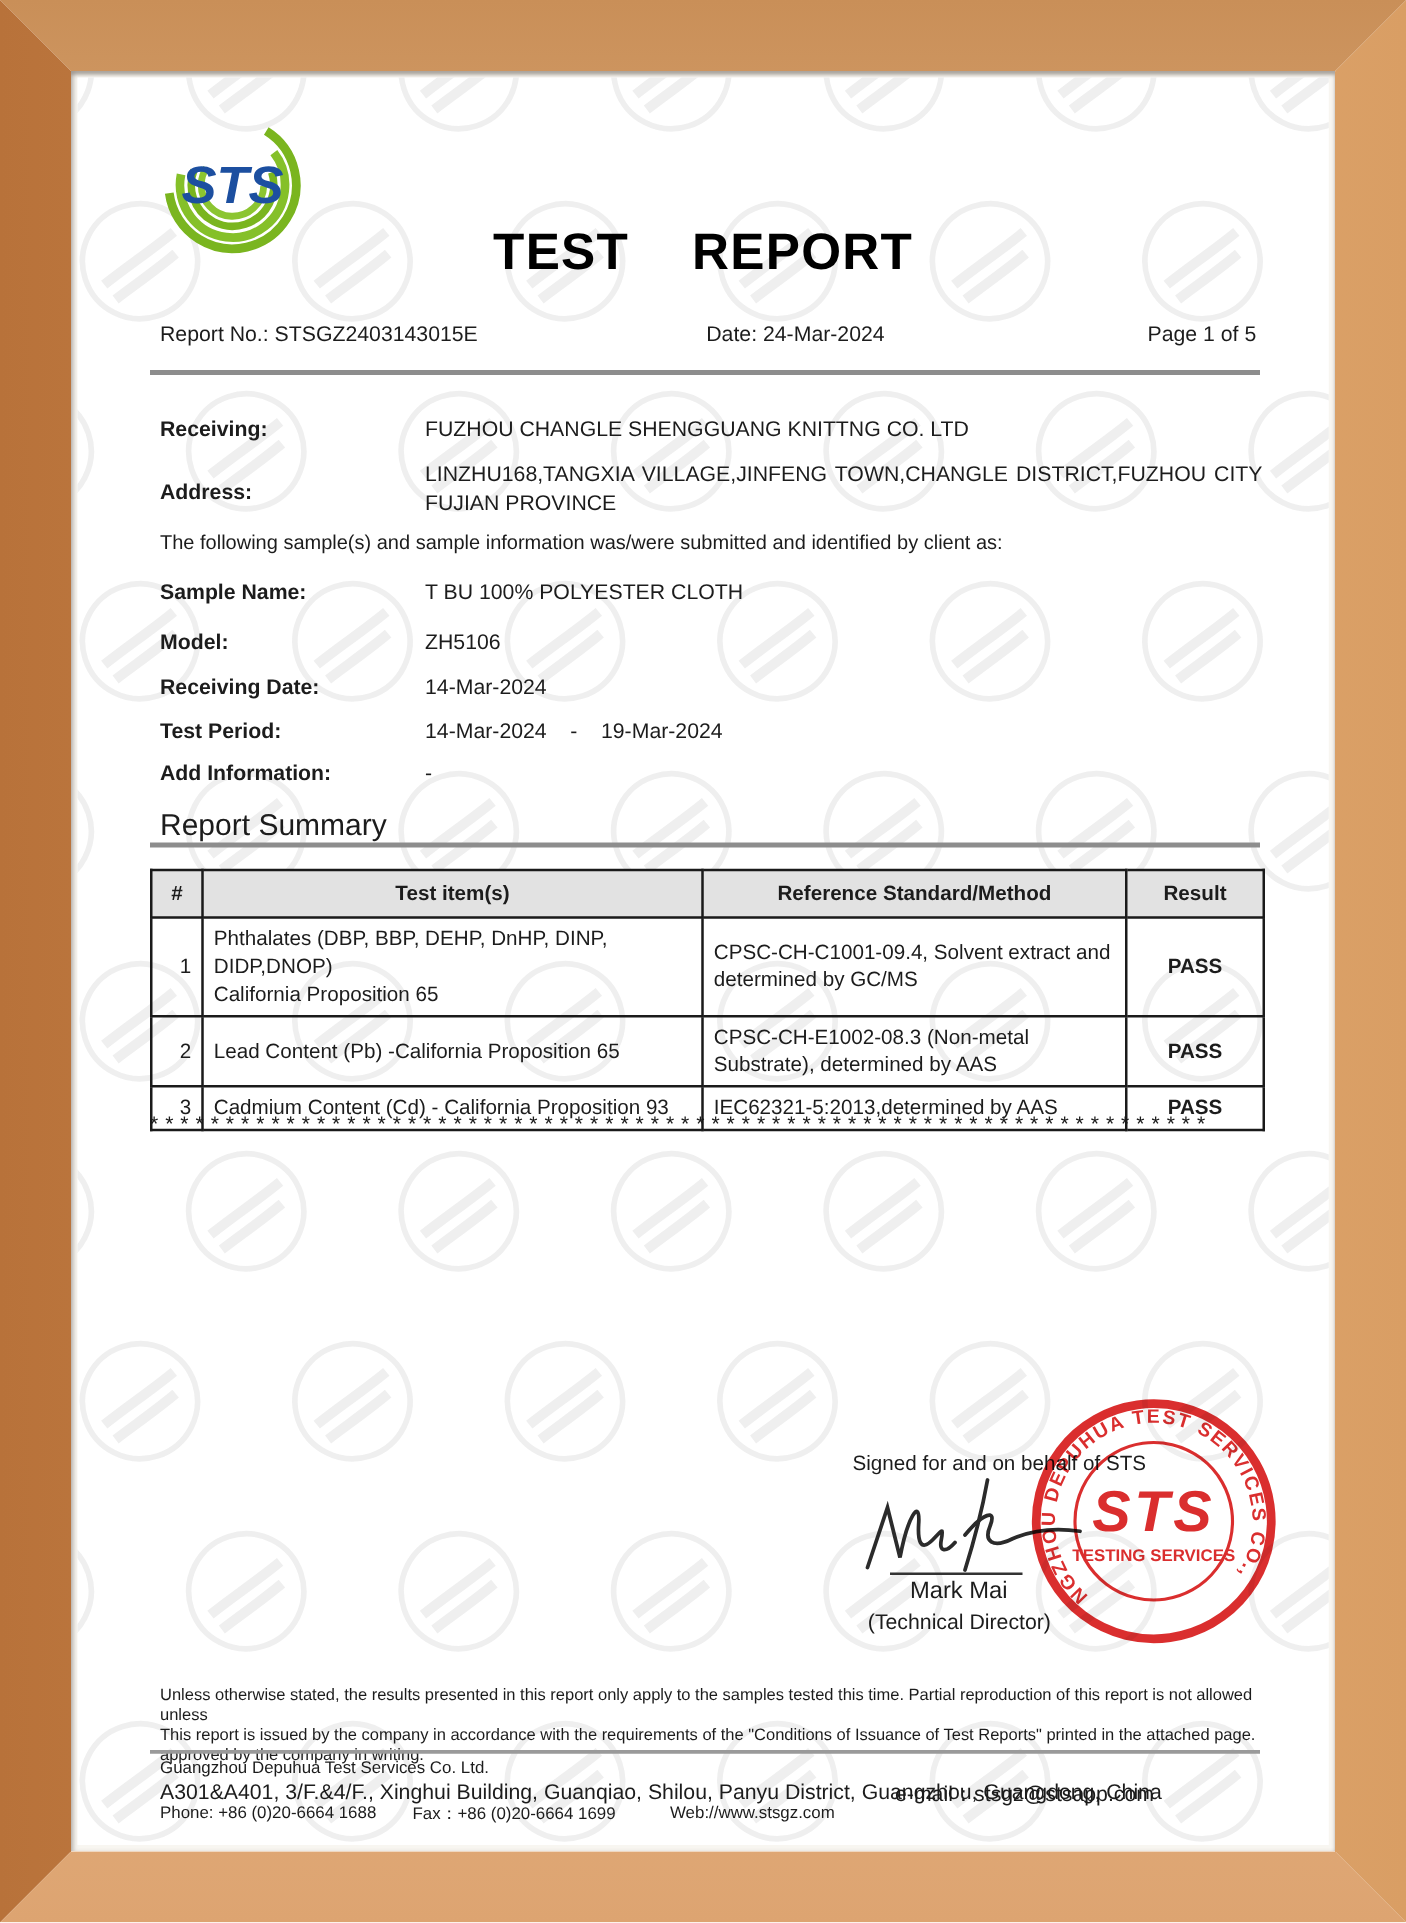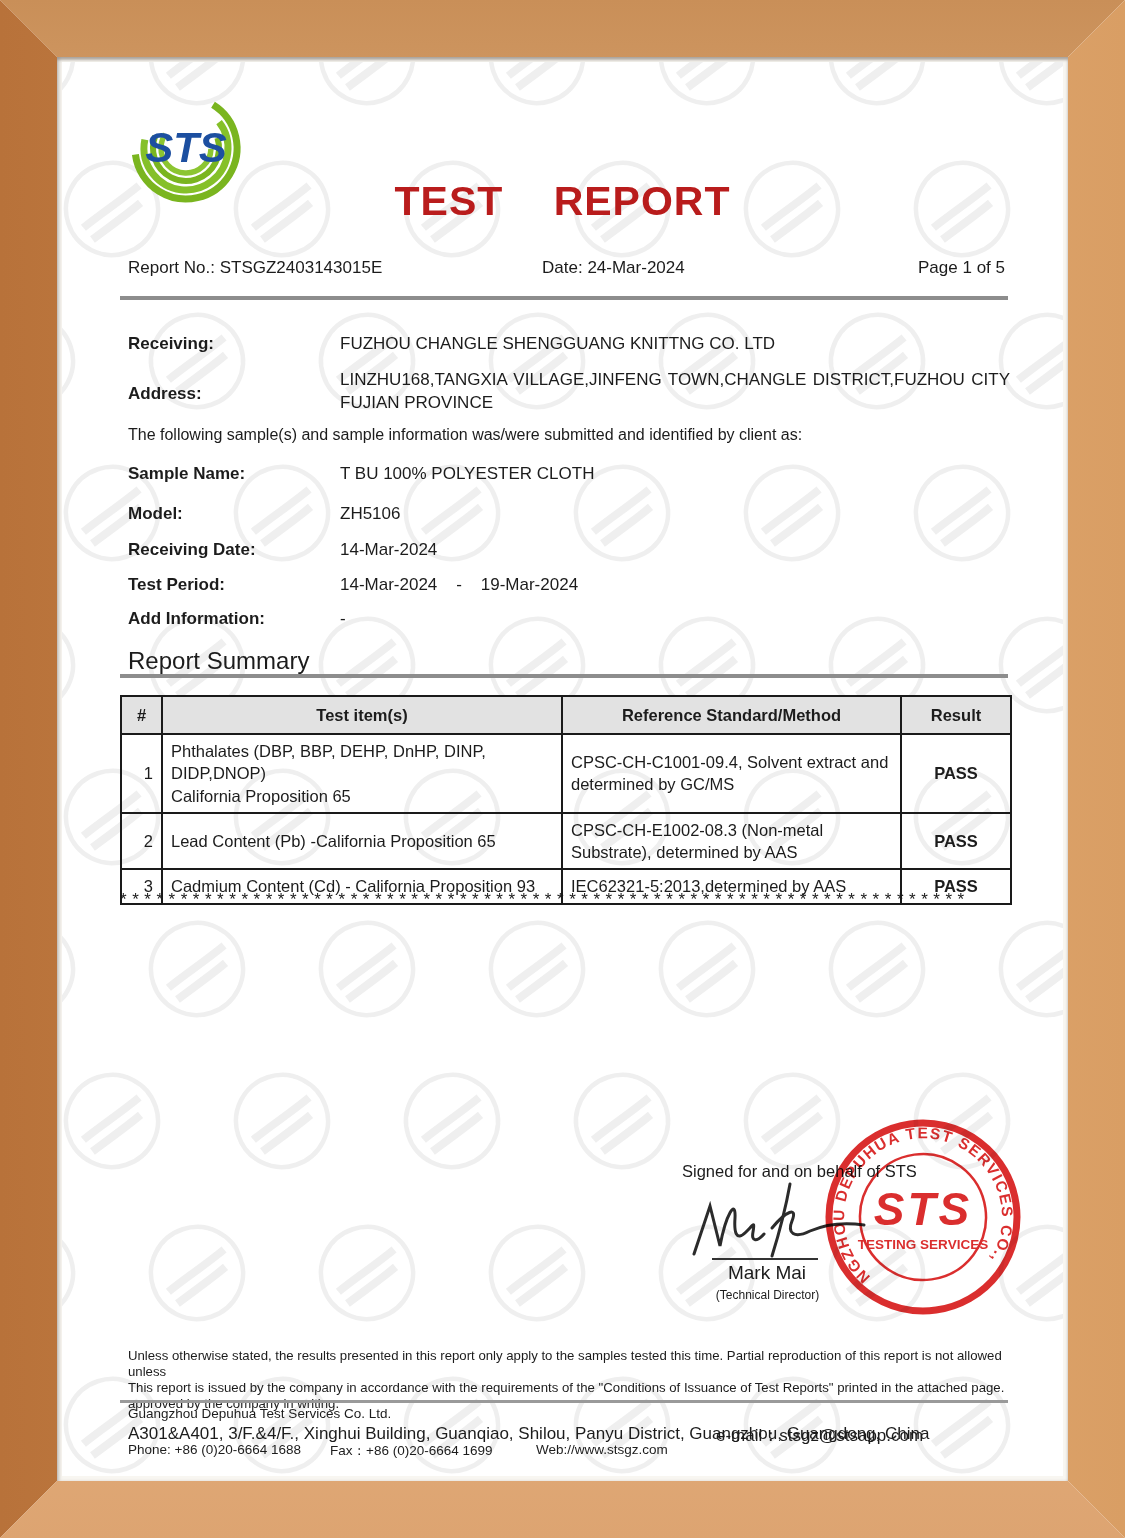--- a/index.html
+++ b/index.html
@@ -16,24 +16,24 @@
   .band-bottom{clip-path:polygon(0 1538px,57px 1481px,1068px 1481px,1125px 1538px);
     background:linear-gradient(to top,#dda471 0%,#f1cba1 60%,#f6d7b2 100%);}
   .mat{position:absolute;left:57px;top:57px;right:57px;bottom:57px;background:#f8f6f1;
        box-shadow:inset 0 3px 3px rgba(90,80,70,.45), inset 3px 0 3px rgba(90,80,70,.18);}
   .doc{position:absolute;left:62px;top:62px;width:1001px;height:1414px;background:#ffffff;}
   .wm{position:absolute;inset:0;pointer-events:none;}
 
   
   .logo{position:absolute;left:54px;top:28px;}
   .title{position:absolute;left:0;top:116px;width:100%;text-align:center;
-         font-size:41px;font-weight:bold;letter-spacing:1px;word-spacing:38px;color:#b91c1c;}
+         font-size:41px;font-weight:bold;letter-spacing:1px;word-spacing:38px;color:#000000;}
   .meta{position:absolute;top:196px;left:0;width:100%;font-size:17px;}
   .meta .rno{position:absolute;left:66px;white-space:pre;}
-  .meta .dt{position:absolute;left:480px;white-space:pre;}
+  .meta .dt{position:absolute;left:503px;white-space:pre;}
   .meta .pg{position:absolute;right:58px;}
   .rule{position:absolute;left:58px;right:55px;height:4px;background:#8d8d8d;}
   .rule1{top:234px;}
 
   
   .lbl{position:absolute;left:66px;font-size:17px;font-weight:bold;white-space:pre;}
   .val{position:absolute;left:278px;font-size:17px;white-space:pre;}
   .addr1{position:absolute;left:278px;width:670px;font-size:17px;text-align:justify;text-align-last:justify;}
   .intro{position:absolute;left:66px;top:364px;font-size:16px;}
 
@@ -48,21 +48,21 @@
   td.c-item,td.c-ref{text-align:left;white-space:pre-line;line-height:1.35;}
   td.c-res{text-align:center;font-weight:bold;}
   .stars{position:absolute;left:58px;top:828px;width:892px;font-size:17px;white-space:nowrap;
          overflow:hidden;letter-spacing:.4px;color:#1a1a1a;}
 
   
   .sig-label{position:absolute;left:620px;top:1100px;font-size:16.5px;}
   .sig-svg{position:absolute;left:624px;top:1112px;}
   .sig-line{position:absolute;left:650px;top:1196px;width:106px;height:2px;background:#333;}
   .sig-name{position:absolute;left:620px;top:1200px;width:170px;text-align:center;font-size:19px;}
-  .sig-title{position:absolute;left:608px;top:1226px;width:195px;text-align:center;font-size:12px;}
+  .sig-title{position:absolute;left:608px;top:1226px;width:195px;text-align:center;font-size:17px;}
   .stamp{position:absolute;left:746px;top:1040px;mix-blend-mode:multiply;opacity:.93;}
 
   
   .disc{position:absolute;left:66px;top:1286px;width:885px;font-size:13.2px;line-height:16px;}
   .rule3{position:absolute;left:58px;right:55px;top:1338px;height:2.5px;background:#9a9a9a;}
   .f-co{position:absolute;left:66px;top:1344px;font-size:13.5px;}
   .f-row2{position:absolute;left:66px;top:1362px;width:885px;font-size:17px;}
   .f-mail{position:absolute;left:588px;top:0;}
   .f-row3{position:absolute;left:66px;top:1380px;width:885px;font-size:13.5px;}
   .f-fax{position:absolute;left:202px;top:0;}

